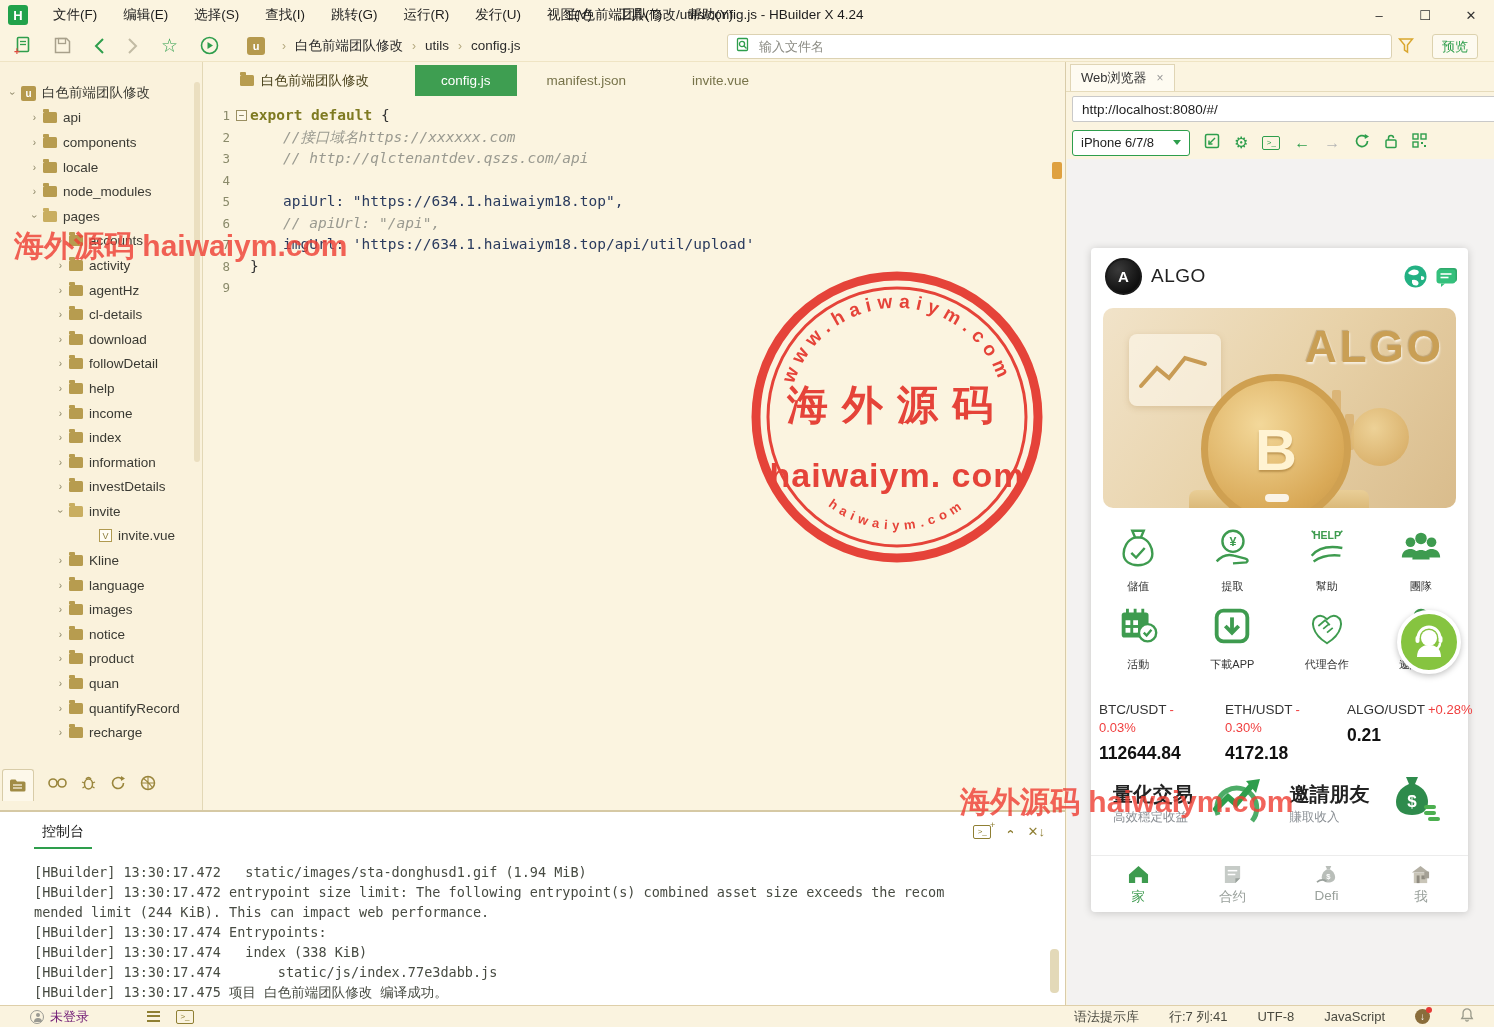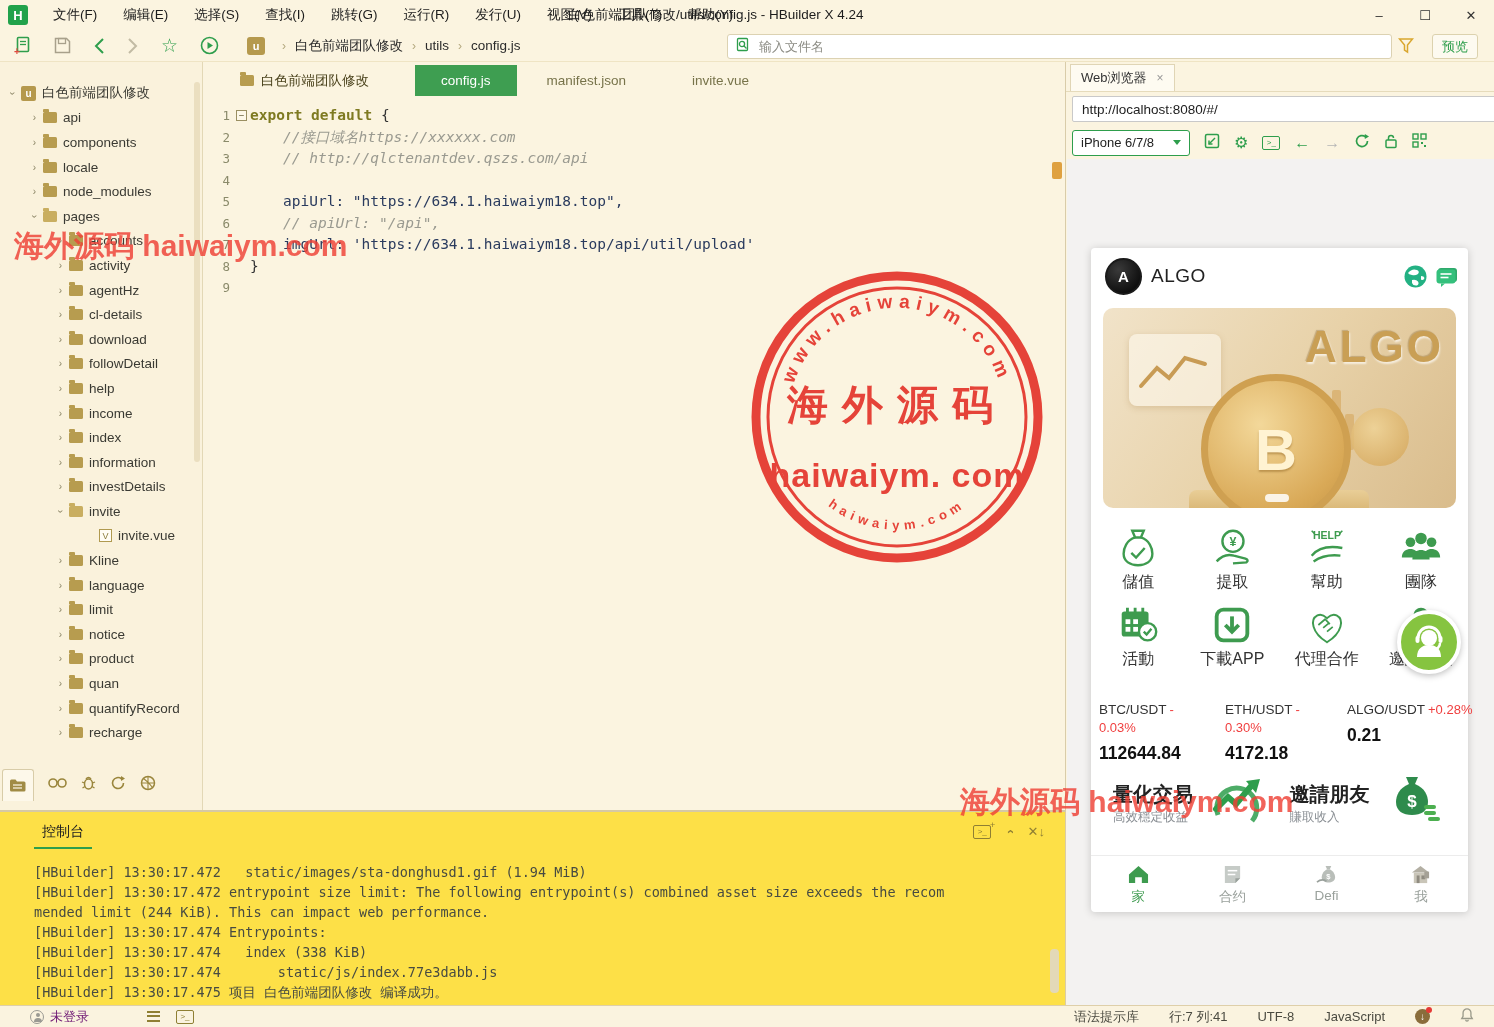--- a/index.html
+++ b/index.html
@@ -59,21 +59,21 @@
   .lnum { width:26px; text-align:right; color:#8a8a6a; font-size:12.5px; flex:none; margin-right:6px; }
   .foldbox { width:11px; height:11px; border:1px solid #9a8f62; color:#6a6340; font-size:9px; line-height:9px; text-align:center; margin-right:3px; flex:none; background:#FDF8E8; }
   .nofold { width:14px; flex:none; }
   .ind { padding-left:33px; }
   .kw { color:#7E7A21; font-weight:bold; }
   .plain { color:#333; }
   .comment { color:#9a9a90; font-style:italic; }
   #ed-scroll { position:absolute; right:3px; top:100px; width:10px; height:17px; background:#DFA140; border-radius:2px; }
 
   
-  #console { position:absolute; left:0; top:810px; width:1065px; height:195px; background:#fde047; border-top:2px solid #D6C9A4; }
+  #console { position:absolute; left:0; top:810px; width:1065px; height:195px; background:#ffffff; border-top:2px solid #D6C9A4; }
   #console-head { position:relative; height:44px; }
   #console-title { position:absolute; left:34px; top:11px; font-size:14px; color:#222; padding:0 8px 6px 8px; border-bottom:2.5px solid #2E9E4C; }
   #console-icons { position:absolute; right:430px; top:12px; display:flex; gap:16px; align-items:center; color:#8F7F33; }
   .c-ic { font-size:13px; }
   .termbox { width:18px; height:14px; border:1px solid #8F7F33; border-radius:2px; font-size:8px; line-height:12px; text-align:center; color:#8F7F33; position:relative; }
   .termbox.plus::after { content:"+"; position:absolute; right:-5px; top:-7px; font-size:9px; }
   #clog { padding:6px 0 0 34px; font-family:"DejaVu Sans Mono","Liberation Mono",monospace; font-size:13.5px; line-height:20px; color:#474b42; }
   #clog div { white-space:pre; }
   #con-scroll { position:absolute; right:6px; bottom:12px; width:9px; height:44px; background:#E3D9B8; border-radius:4px; }
 
@@ -115,21 +115,21 @@
   .b-coin { position:absolute; left:98px; top:66px; width:150px; height:150px; border-radius:50%; background:radial-gradient(circle at 38% 32%,#F3D89A,#D9A957 70%,#C59443); border:7px solid #CFa051; display:flex; align-items:center; justify-content:center; }
   .b-coin span { font-size:58px; font-weight:bold; color:#FFF3D2; text-shadow:0 2px 2px rgba(150,105,40,.5); }
   .b-coin2 { position:absolute; left:248px; top:100px; width:58px; height:58px; border-radius:50%; background:radial-gradient(circle at 40% 35%,#EFD396,#D2A254); opacity:.85; }
   .b-ped { position:absolute; left:86px; top:182px; width:180px; height:34px; background:linear-gradient(#E9CE97,#CFA75F); border-radius:8px; }
   .b-bar { position:absolute; width:9px; background:#D9B272; border-radius:2px; opacity:.9; }
   #page-dot { position:absolute; left:162px; top:186px; width:24px; height:8px; border-radius:4px; background:rgba(255,255,255,.85); }
   
   #grid { position:absolute; left:0; top:268px; width:100%; }
   .grow { display:flex; }
   .gitem { width:94.25px; display:flex; flex-direction:column; align-items:center; padding-top:8px; }
-  .gitem .glabel { font-size:16px; color:#333; }
+  .gitem .glabel { margin-top:7px; font-size:11px; color:#333; }
   
   #tickers { position:absolute; left:0; top:452px; width:100%; display:flex; }
   .tick { padding-left:22px; }
   .tick.t1{width:112px;padding-left:8px;} .tick.t2{width:122px;} .tick.t3{flex:1;}
   .tick .pair { font-size:13.5px; color:#333; }
   .tick .chg { font-size:13px; color:#F03E3E; margin-left:3px; }
   .tick .price { font-size:17.5px; font-weight:bold; color:#111; margin-top:7px; }
   
   #promos { position:absolute; left:12px; top:517px; width:353px; height:80px; display:flex; }
   .promo { flex:1; position:relative; }
@@ -342,21 +342,21 @@
           <span>Kline</span>
         </div>
       <div class="trow pl2">
           <span class="chev">›</span>
           <span class="fold"></span>
           <span>language</span>
         </div>
       <div class="trow pl2">
           <span class="chev">›</span>
           <span class="fold"></span>
-          <span>limit</span>
+          <span>images</span>
         </div>
       <div class="trow pl2">
           <span class="chev">›</span>
           <span class="fold"></span>
           <span>notice</span>
         </div>
       <div class="trow pl2">
           <span class="chev">›</span>
           <span class="fold"></span>
           <span>product</span>

